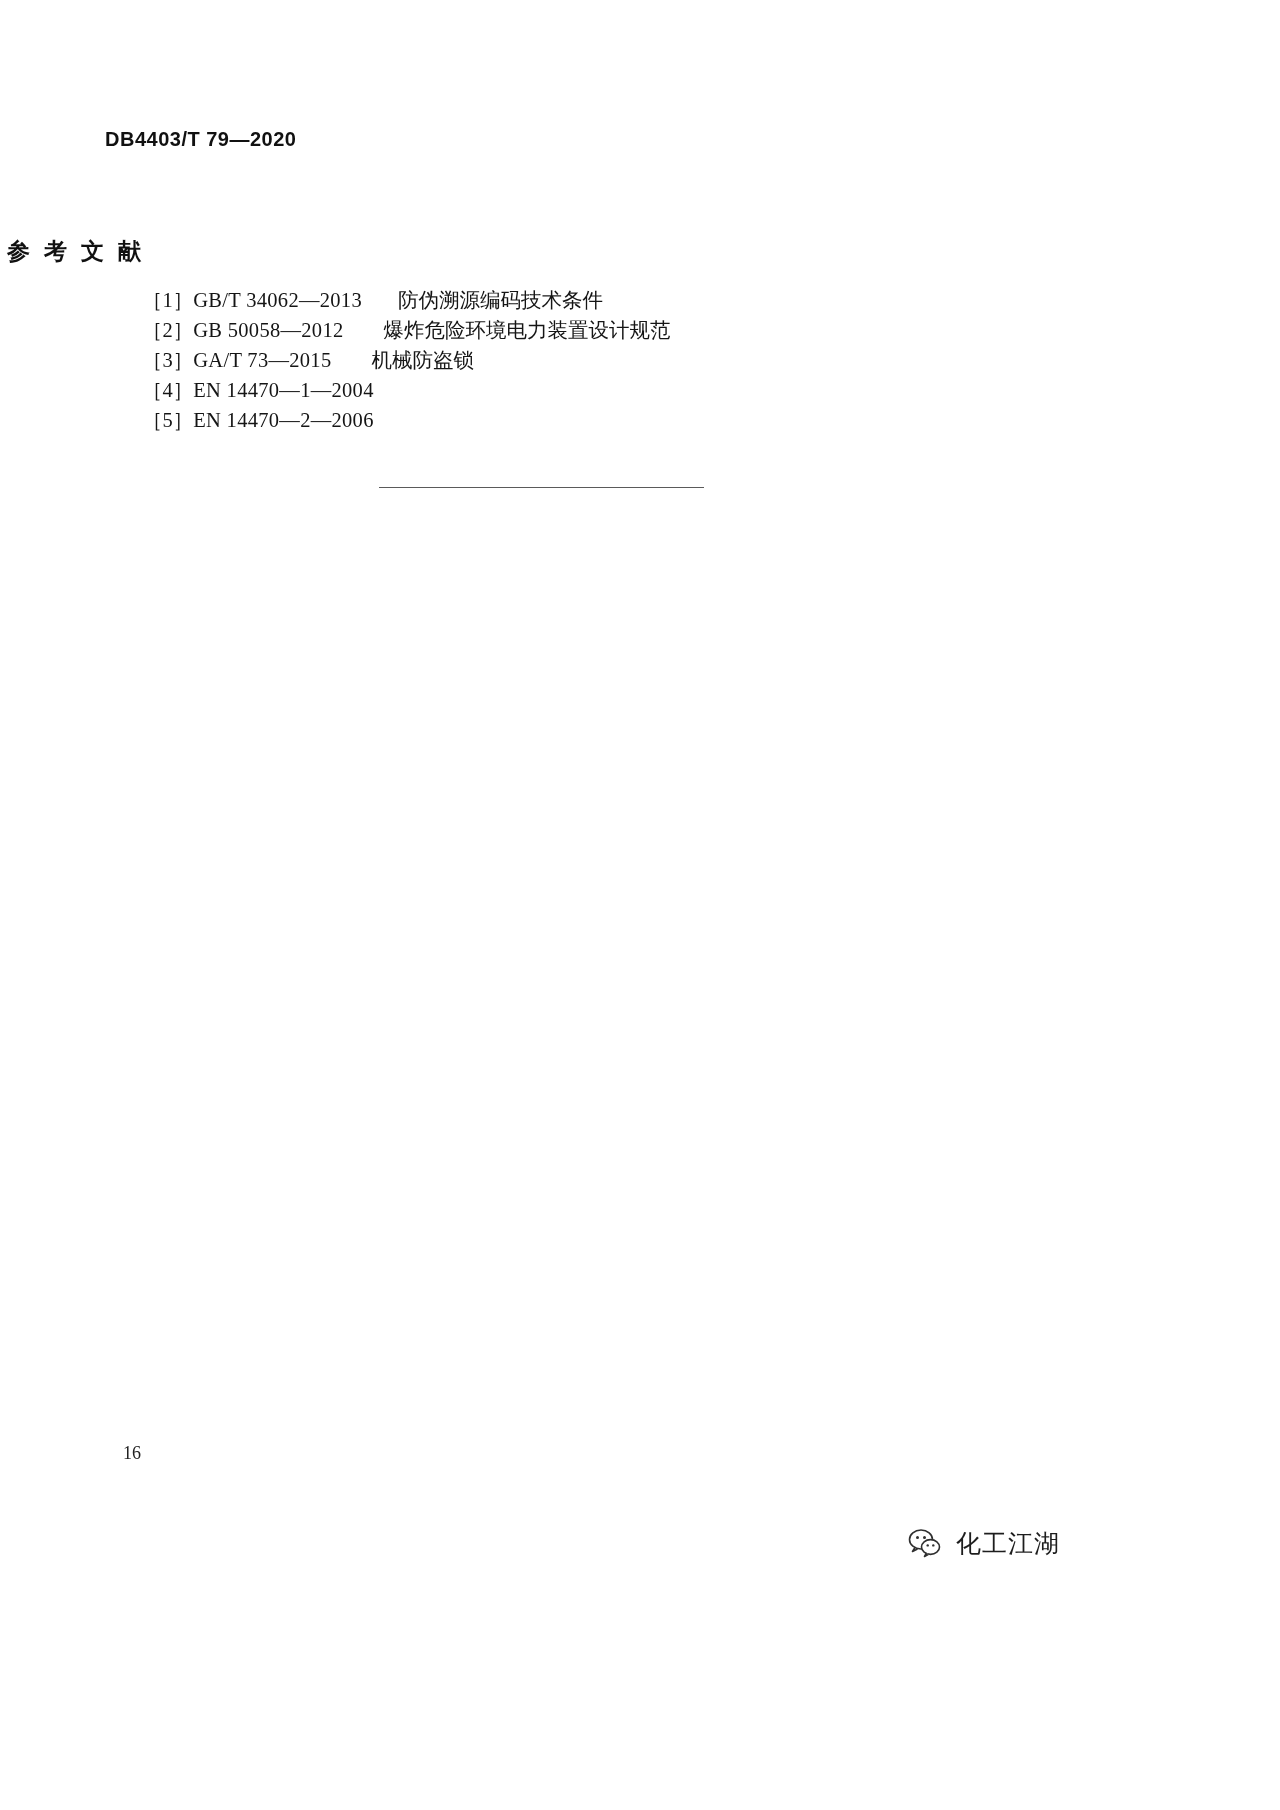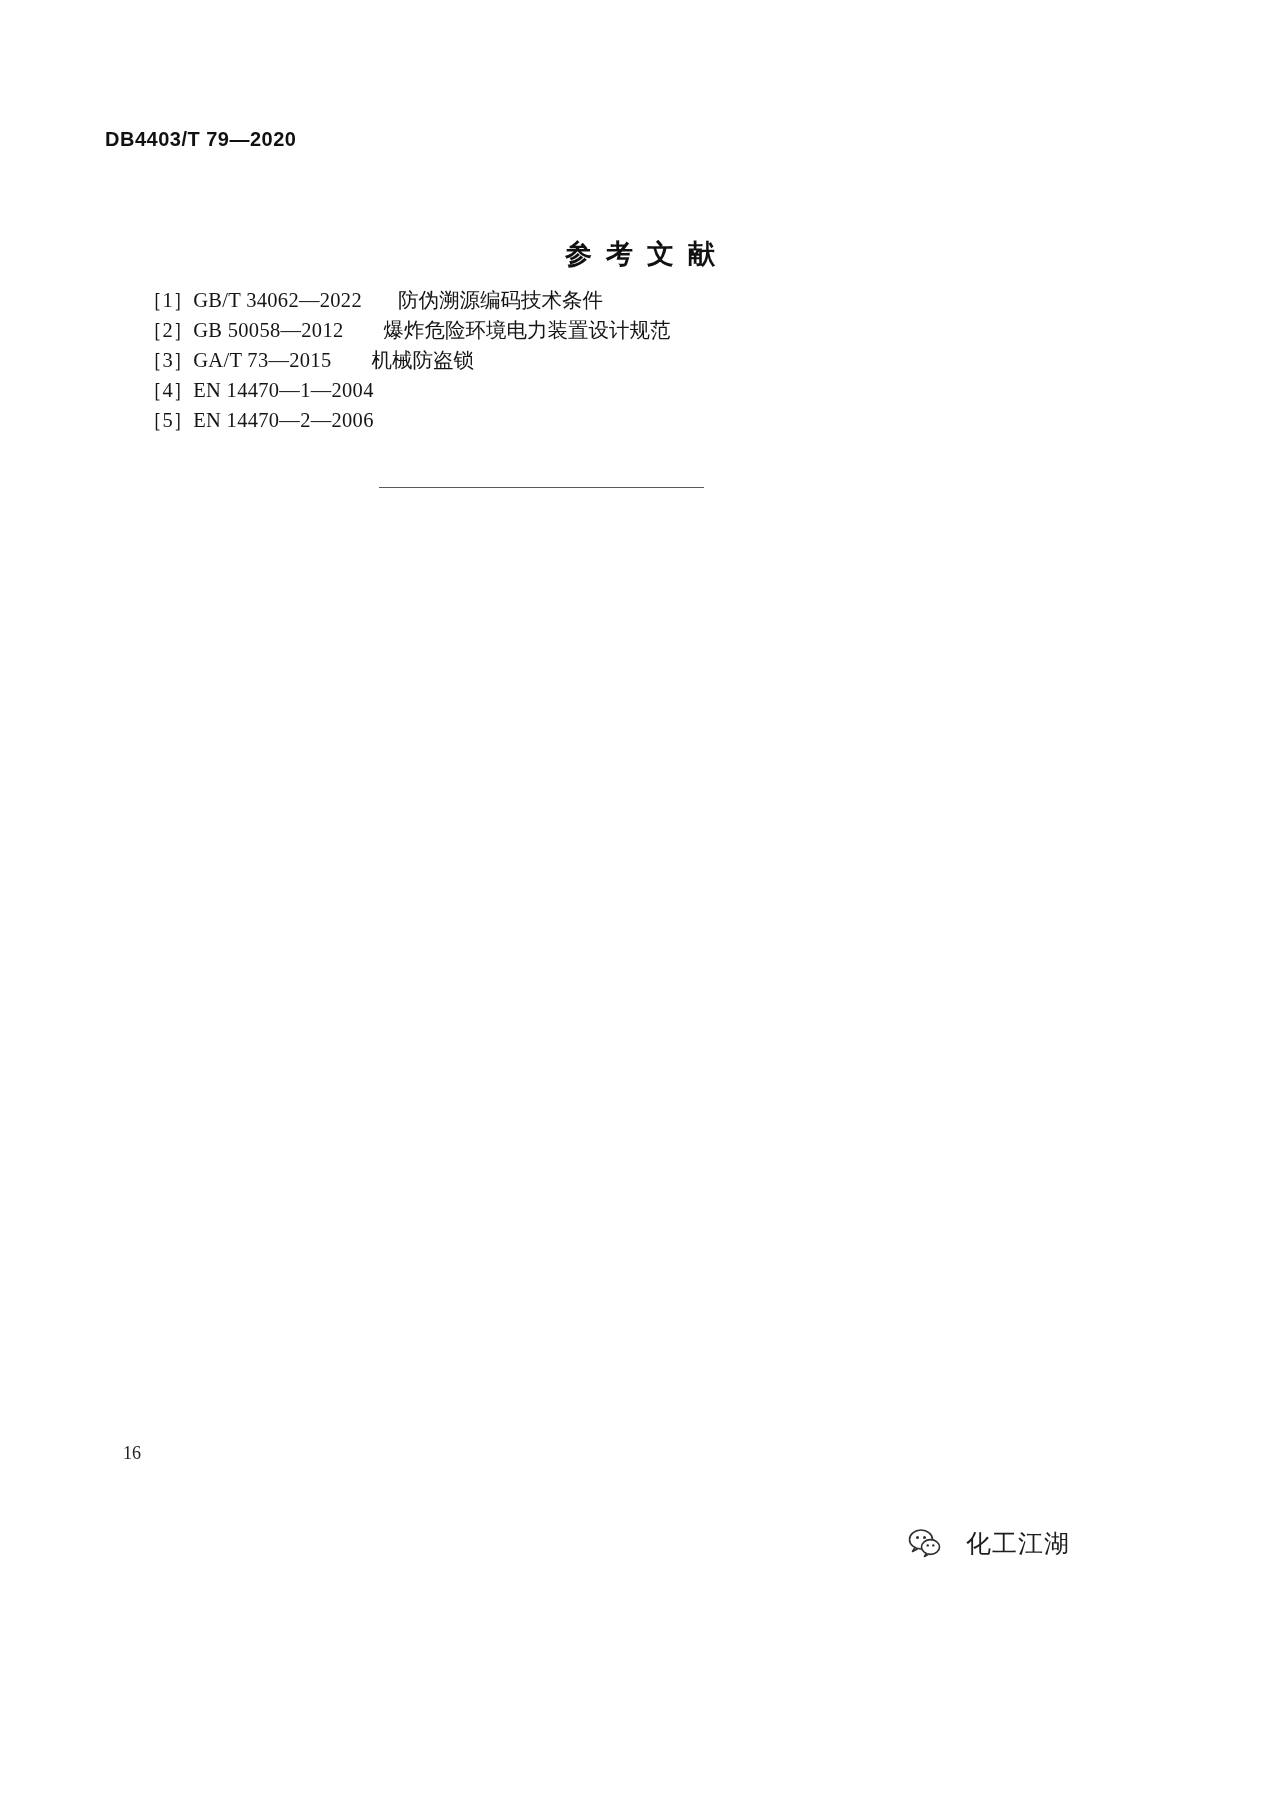--- a/index.html
+++ b/index.html
@@ -35,24 +35,24 @@
     color: #111111;
     white-space: nowrap;
   }
 
   
   .section-title {
     position: absolute;
     top: 236px;
     left: 0;
     width: 1280px;
-    text-align: center;
+    text-align: left;
     font-family: "Liberation Serif", "DejaVu Serif", serif;
     font-weight: bold;
-    font-size: 27px;
+    font-size: 23px;
     letter-spacing: 0px;
     color: #111111;
   }
   .section-title span.ch {
     margin: 0 7px;
   }
 
   
   .ref-list {
     position: absolute;
@@ -107,21 +107,21 @@
     color: #222222;
   }
 
   
   .watermark {
     position: absolute;
     top: 1526px;
     left: 908px;
     display: flex;
     align-items: center;
-    gap: 24px;
+    gap: 14px;
   }
   .wm-logo {
     width: 34px;
     height: 34px;
     position: relative;
     display: inline-block;
   }
   .wm-text {
     font-family: "Liberation Sans", "DejaVu Sans", sans-serif;
     font-size: 25px;
@@ -138,21 +138,21 @@
   <div class="header-std">DB4403/T 79—2020</div>
 
   <div class="section-title">
     <span class="ch">参</span><span class="ch">考</span><span class="ch">文</span><span class="ch">献</span>
   </div>
 
   <div class="ref-list">
 
     <div class="ref-item">
       <span class="ref-num">［1］</span>
-      <span class="ref-code">GB/T 34062—2022</span>
+      <span class="ref-code">GB/T 34062—2013</span>
       <span class="gap-a"></span>
       <span class="ref-title">防伪溯源编码技术条件</span>
     </div>
 
     <div class="ref-item">
       <span class="ref-num">［2］</span>
       <span class="ref-code">GB 50058—2012</span>
       <span class="gap-b"></span>
       <span class="ref-title">爆炸危险环境电力装置设计规范</span>
     </div>

